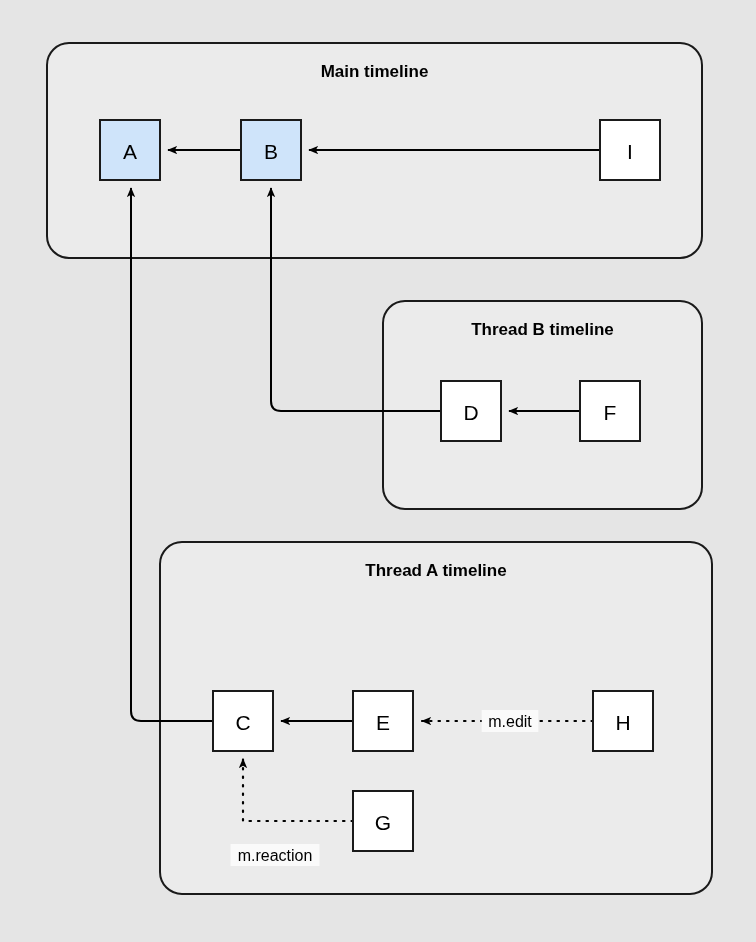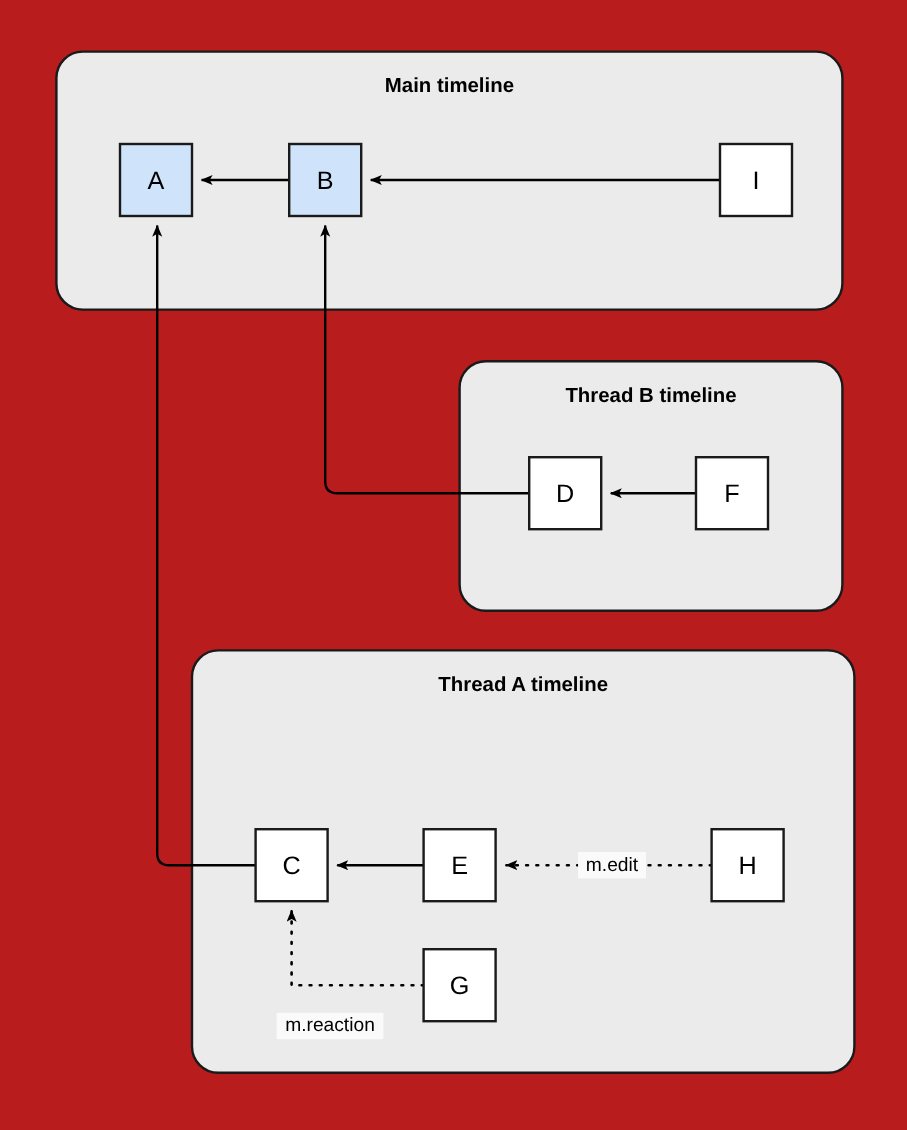--- a/index.html
+++ b/index.html
@@ -7,21 +7,21 @@
     padding: 0;
     background: #ffffff;
   }
   body {
     font-family: "Liberation Sans", sans-serif;
   }
   #canvas {
     position: relative;
     width: 756px;
     height: 942px;
-    background: #b91c1c;
+    background: #e5e5e5;
     overflow: hidden;
   }
   #diagram-svg {
     position: absolute;
     left: 0;
     top: 0;
     width: 756px;
     height: 942px;
   }
   .grp-title {

